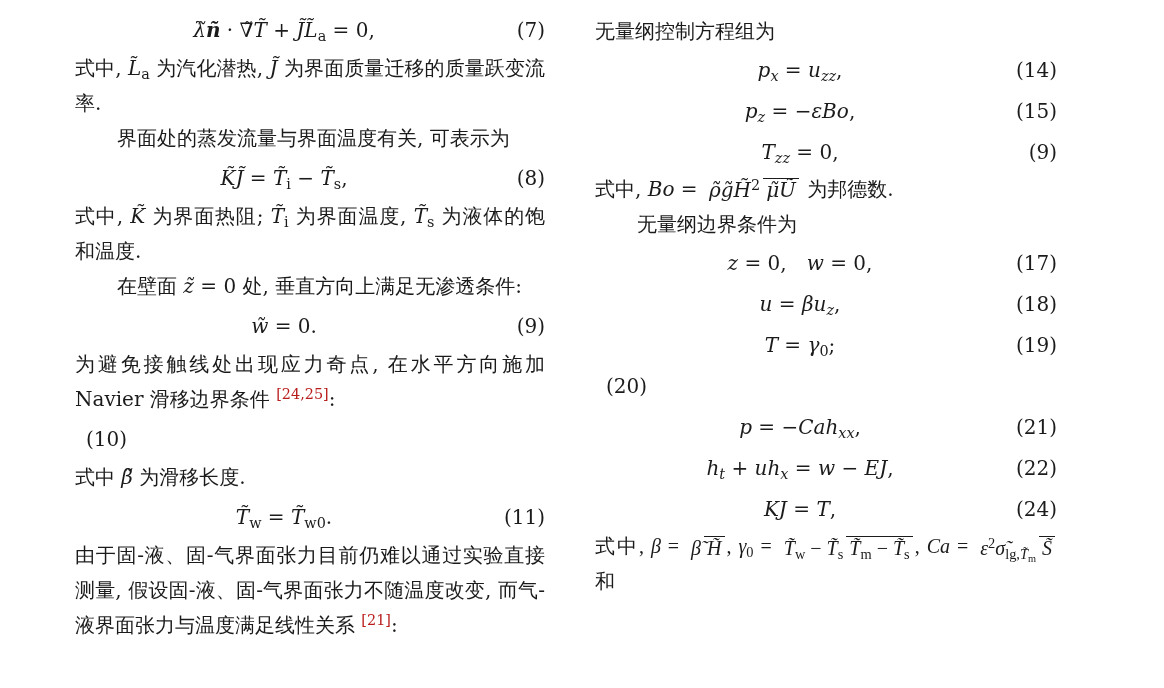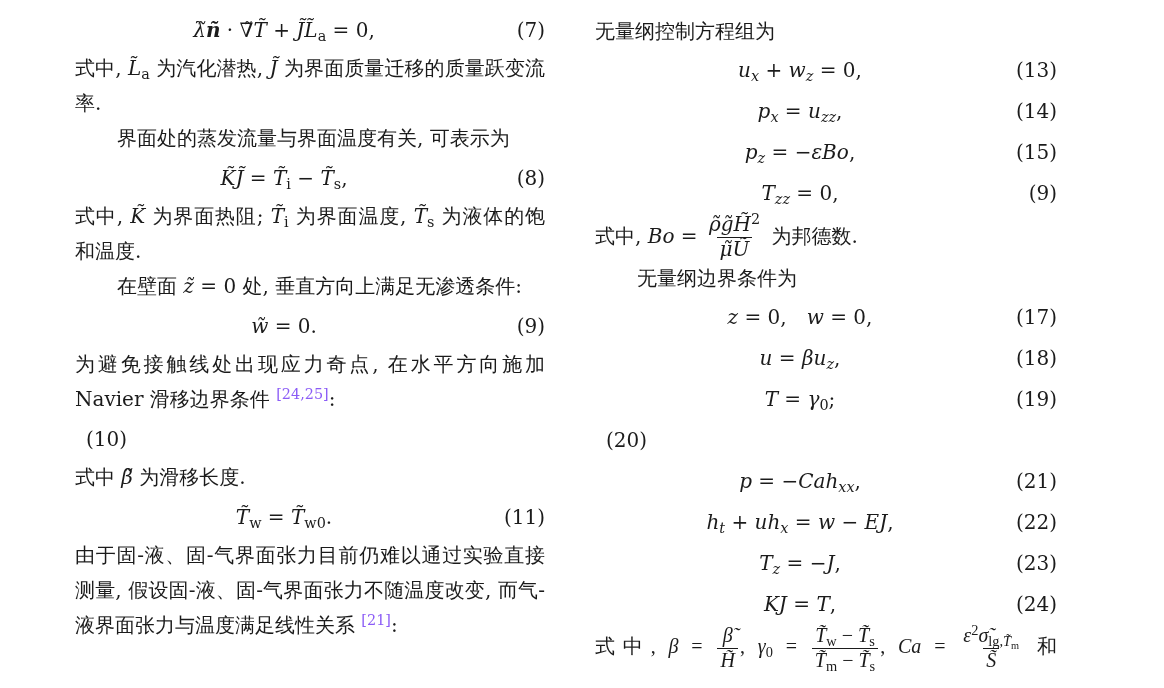--- a/index.html
+++ b/index.html
@@ -27,23 +27,23 @@
   .eq-num  { width:52px; text-align:right; white-space:nowrap; }
 
   .mr { font-style:normal; }
   .mi { font-style:italic; }
   .mb { font-style:italic; font-weight:700; }
 
   sub, sup { font-size:72%; line-height:0; }
   sub { vertical-align:-0.28em; }
   sup { vertical-align:0.5em; }
 
-  .cite { color:#8b5cf6; font-style:normal; }
+  .cite { color:#b91c1c; font-style:normal; }
 
-  .frac { display:inline-flex; flex-direction:column; align-items:center;
+  .frac { display:inline-flex; align-items:center;
           vertical-align:middle; line-height:1.18; margin:0 2px; }
   .frac .fn { padding:0 3px; white-space:nowrap; }
   .frac .fd { padding:0 3px; border-top:1.3px solid #1b1b1b; white-space:nowrap; }
 </style>
 </head>
 <body>
 
 <div class="page">
   <div class="col col-left" id="col-left">
       <div class="eq">
@@ -68,24 +68,20 @@
       </div>
       <div class="para"><span class="mr">式中 </span><span class="mi">β̃</span><span class="mr"> 为滑移长度.</span></div>
       <div class="eq">
         <div class="eq-body"><span class="mi">T̃</span><sub><span class="mr">w</span></sub><span class="mr"> = </span><span class="mi">T̃</span><sub><span class="mr">w0</span></sub><span class="mr">.</span></div>
         <div class="eq-num">(11)</div>
       </div>
       <div class="para"><span class="mr">由于固-液、固-气界面张力目前仍难以通过实验直接测量, 假设固-液、固-气界面张力不随温度改变, 而气-液界面张力与温度满足线性关系 </span><sup class="cite">[21]</sup><span class="mr">:</span></div>
     </div>
   <div class="col col-right" id="col-right">
       <div class="para"><span class="mr">无量纲控制方程组为</span></div>
-      <div class="eq">
-        <div class="eq-body"><span class="mi">u</span><sub><span class="mi">x</span></sub><span class="mr"> + </span><span class="mi">w</span><sub><span class="mi">z</span></sub><span class="mr"> = 0,</span></div>
-        <div class="eq-num">(13)</div>
-      </div>
       <div class="eq">
         <div class="eq-body"><span class="mi">p</span><sub><span class="mi">x</span></sub><span class="mr"> = </span><span class="mi">u</span><sub><span class="mi">zz</span></sub><span class="mr">,</span></div>
         <div class="eq-num">(14)</div>
       </div>
       <div class="eq">
         <div class="eq-body"><span class="mi">p</span><sub><span class="mi">z</span></sub><span class="mr"> = −</span><span class="mi">εBo</span><span class="mr">,</span></div>
         <div class="eq-num">(15)</div>
       </div>
       <div class="eq">
         <div class="eq-body"><span class="mi">T</span><sub><span class="mi">zz</span></sub><span class="mr"> = 0,</span></div>
@@ -113,24 +109,20 @@
       </div>
       <div class="eq">
         <div class="eq-body"><span class="mi">p</span><span class="mr"> = −</span><span class="mi">Cah</span><sub><span class="mi">xx</span></sub><span class="mr">,</span></div>
         <div class="eq-num">(21)</div>
       </div>
       <div class="eq">
         <div class="eq-body"><span class="mi">h</span><sub><span class="mi">t</span></sub><span class="mr"> + </span><span class="mi">uh</span><sub><span class="mi">x</span></sub><span class="mr"> = </span><span class="mi">w</span><span class="mr"> − </span><span class="mi">EJ</span><span class="mr">,</span></div>
         <div class="eq-num">(22)</div>
       </div>
       <div class="eq">
-        <div class="eq-body"><span class="mi">T</span><sub><span class="mi">z</span></sub><span class="mr"> = −</span><span class="mi">J</span><span class="mr">,</span></div>
-        <div class="eq-num">(23)</div>
-      </div>
-      <div class="eq">
         <div class="eq-body"><span class="mi">KJ</span><span class="mr"> = </span><span class="mi">T</span><span class="mr">,</span></div>
         <div class="eq-num">(24)</div>
       </div>
       <div class="para spread"><span class="mr">式中, </span><span class="mi">β</span><span class="mr"> = </span><span class="frac">
           <span class="fn"><span class="mi">β̃</span></span>
           <span class="fd"><span class="mi">H̃</span></span>
         </span><span class="mr">, </span><span class="mi">γ</span><sub><span class="mr">0</span></sub><span class="mr"> = </span><span class="frac">
           <span class="fn"><span class="mi">T̃</span><sub><span class="mr">w</span></sub><span class="mr"> − </span><span class="mi">T̃</span><sub><span class="mr">s</span></sub></span>
           <span class="fd"><span class="mi">T̃</span><sub><span class="mr">m</span></sub><span class="mr"> − </span><span class="mi">T̃</span><sub><span class="mr">s</span></sub></span>
         </span><span class="mr">, </span><span class="mi">Ca</span><span class="mr"> = </span><span class="frac">

